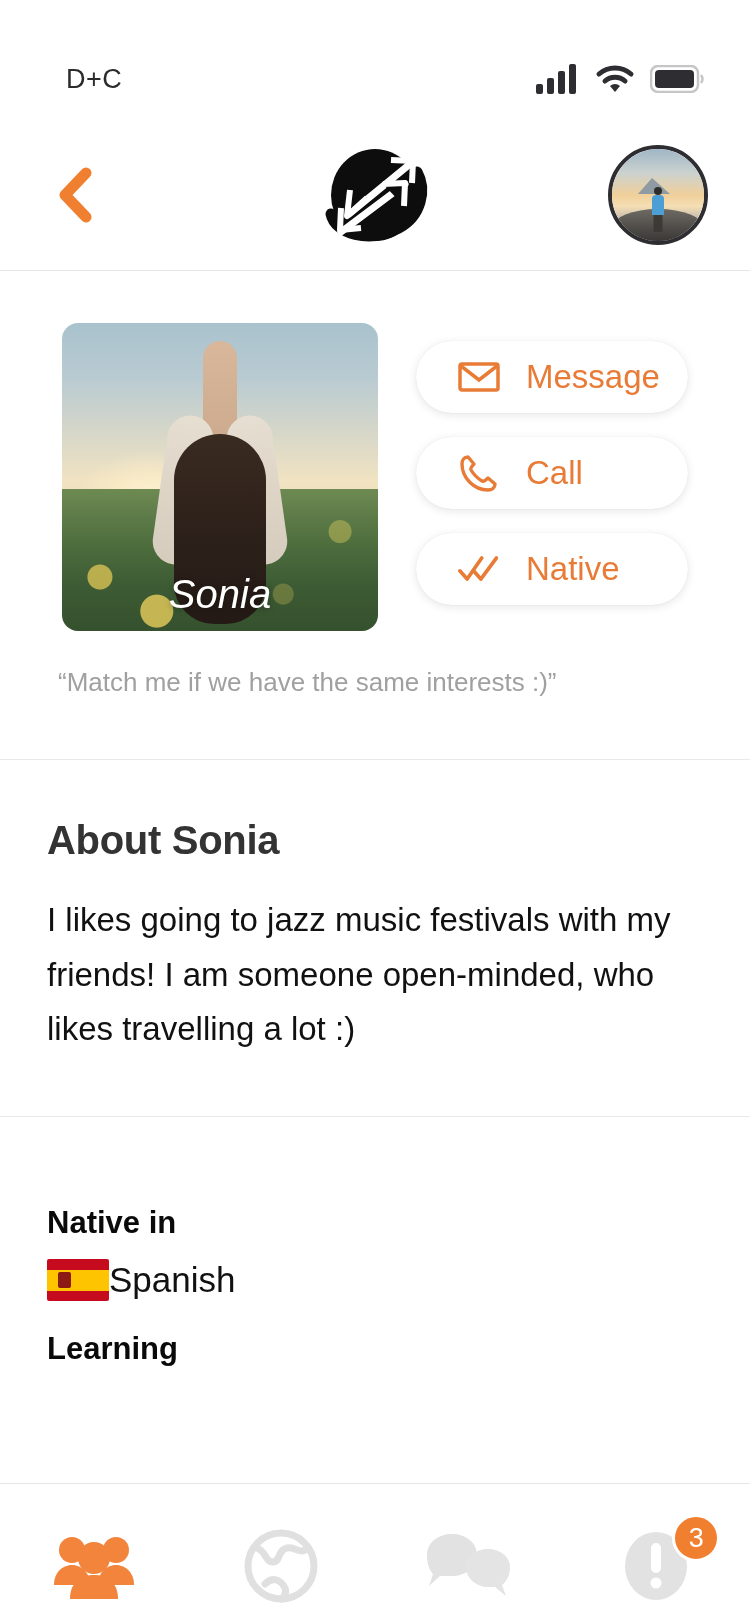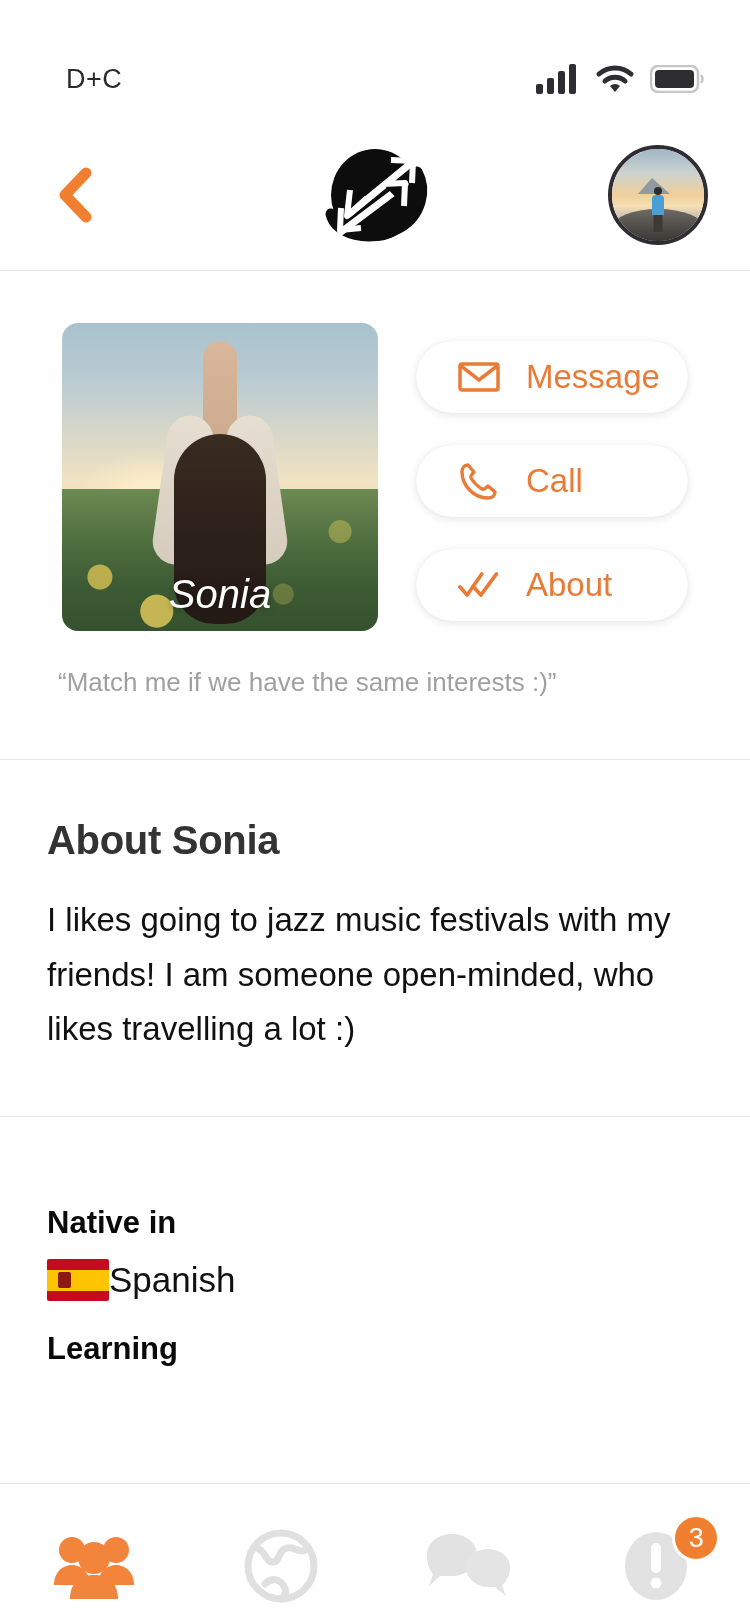--- a/index.html
+++ b/index.html
@@ -153,21 +153,21 @@
   .photo-card .ph-name {
     position:absolute; left:0; right:0; bottom:14px;
     text-align:center;
     color:#ffffff;
     font-size:40px;
     font-weight:400;
     text-shadow:0 1px 6px rgba(0,0,0,0.35);
   }
 
   .actions {
-    display:flex; flex-direction:column; gap:32px;
+    display:flex; flex-direction:column; gap:24px;
     padding-top:18px;
     flex:1;
     text-align:center;
   }
   .action-btn {
     height:72px;
     background:#ffffff;
     border-radius:36px;
     box-shadow:0 2px 10px rgba(0,0,0,0.10), 0 0 1px rgba(0,0,0,0.10);
     display:flex; align-items:center;
@@ -359,21 +359,21 @@
             <span class="lbl">Call</span>
           </div>
 
           <div class="action-btn">
             <span class="action-ico">
               <svg width="46" height="30" viewBox="0 0 46 30">
                 <path d="M2 17 L10 26 L26 3" fill="none" stroke="#E87B36" stroke-width="4" stroke-linecap="round" stroke-linejoin="round"></path>
                 <path d="M17 17 L25 26 L42 3" fill="none" stroke="#E87B36" stroke-width="4" stroke-linecap="round" stroke-linejoin="round"></path>
               </svg>
             </span>
-            <span class="lbl">About</span>
+            <span class="lbl">Native</span>
           </div>
 
         </div>
       </div>
 
       <div class="quote">“Match me if we have the same interests :)”</div>
       <div class="spacer-a"></div>
     </div>
 
     <div class="divider"></div>

